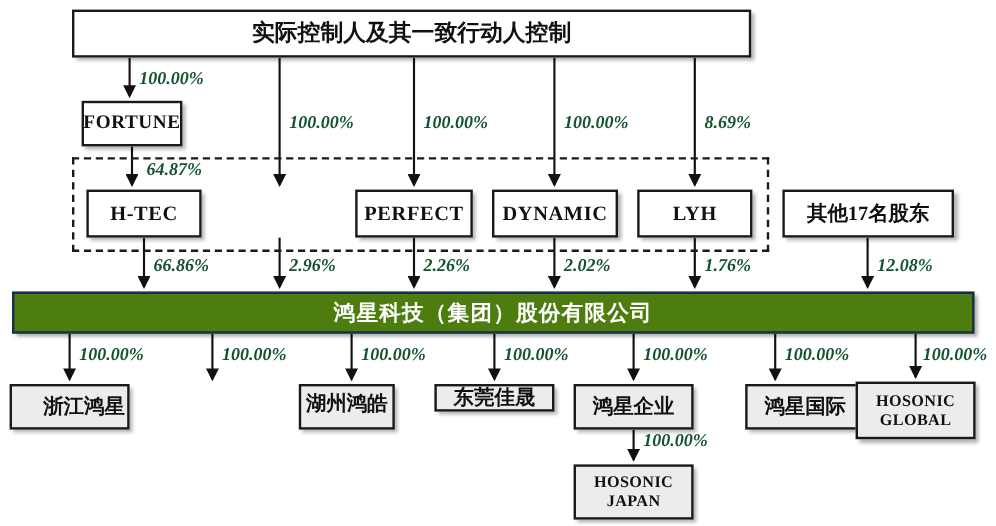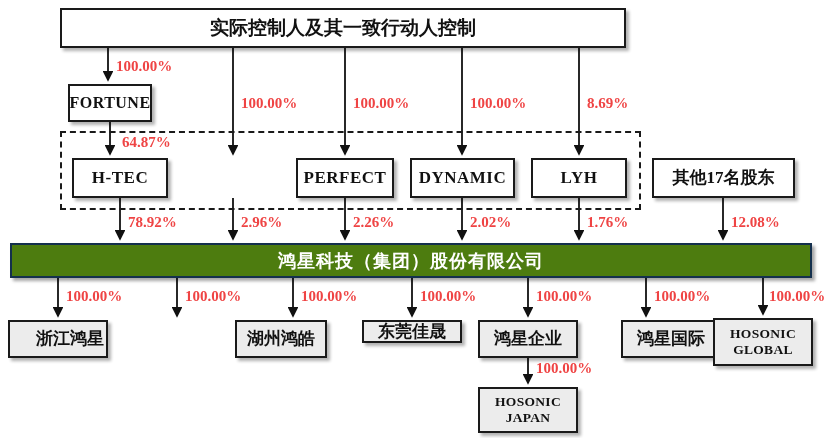--- a/index.html
+++ b/index.html
@@ -25,21 +25,21 @@
   }
   .bar{
     position:absolute;z-index:2;box-sizing:border-box;
     border:2px solid #14304d;color:#ffffff;
     display:flex;align-items:center;justify-content:center;
     font-size:18px;font-weight:bold;letter-spacing:1px;
     box-shadow:3px 3px 3px rgba(0,0,0,0.35);
   }
   .pct{
     position:absolute;z-index:3;white-space:nowrap;
-    font-size:15px;font-weight:bold;color:#ef4444;
+    font-size:15px;font-weight:bold;color:#14532d;font-style:italic;
   }
 </style>
 </head>
 <body>
 
 <div class="stage">
 
   <svg class="wires" viewBox="0 0 830 438" xmlns="http://www.w3.org/2000/svg">
     <defs>
       <marker id="arw" markerWidth="6" markerHeight="6" refX="5" refY="3" orient="auto">
@@ -78,36 +78,36 @@
 
   <div class="box en" style="left:72px;top:158px;width:96px;height:40px;">H-TEC</div>
   <div class="box en" style="left:296px;top:158px;width:98px;height:40px;">PERFECT</div>
   <div class="box en" style="left:410px;top:158px;width:105px;height:40px;">DYNAMIC</div>
   <div class="box en" style="left:531px;top:158px;width:96px;height:40px;">LYH</div>
   <div class="box" style="left:652px;top:158px;width:143px;height:40px;">其他17名股东</div>
 
   <div class="bar" style="left: 10px; top: 243px; width: 802px; height: 35px; background: #4d7c0f; border-color: rgb(20, 48, 77);">鸿星科技（集团）股份有限公司</div>
 
   <div class="box gray" style="left:8px;top:320px;width:100px;height:38px;padding-left:24px;">浙江鸿星</div>
-  <div class="box gray" style="left:235px;top:320px;width:92px;height:38px;">湖州鸿皓</div>
+  <div class="box gray" style="left:249px;top:320px;width:80px;height:38px;font-family:Liberation Mono, monospace;">湖州鸿皓</div>
   <div class="box gray" style="left:362px;top:320px;width:100px;height:23px;">东莞佳晟</div>
   <div class="box gray" style="left:478px;top:320px;width:100px;height:38px;">鸿星企业</div>
   <div class="box gray" style="left:596px;top:320px;width:100px;height:38px;margin-left:25px;">鸿星国际</div>
   <div class="box gray en small" style="left:713px;top:318px;width:100px;height:48px;padding:2px 10px;">HOSONIC GLOBAL</div>
 
   <div class="box gray en small" style="left:478px;top:387px;width:100px;height:46px;padding:2px 12px;">HOSONIC JAPAN</div>
 
   <div class="pct" style="left:116px;top:58px;">100.00%</div>
   <div class="pct" style="left:241px;top:95px;">100.00%</div>
   <div class="pct" style="left:353px;top:95px;">100.00%</div>
   <div class="pct" style="left:470px;top:95px;">100.00%</div>
   <div class="pct" style="left:587px;top:95px;">8.69%</div>
   <div class="pct" style="left:122px;top:134px;">64.87%</div>
 
-  <div class="pct" style="left:128px;top:214px;">78.92%</div>
+  <div class="pct" style="left:128px;top:214px;">66.86%</div>
   <div class="pct" style="left:241px;top:214px;">2.96%</div>
   <div class="pct" style="left:353px;top:214px;">2.26%</div>
   <div class="pct" style="left:470px;top:214px;">2.02%</div>
   <div class="pct" style="left:587px;top:214px;">1.76%</div>
   <div class="pct" style="left:731px;top:214px;">12.08%</div>
 
   <div class="pct" style="left:66px;top:288px;">100.00%</div>
   <div class="pct" style="left:185px;top:288px;">100.00%</div>
   <div class="pct" style="left:301px;top:288px;">100.00%</div>
   <div class="pct" style="left:420px;top:288px;">100.00%</div>

